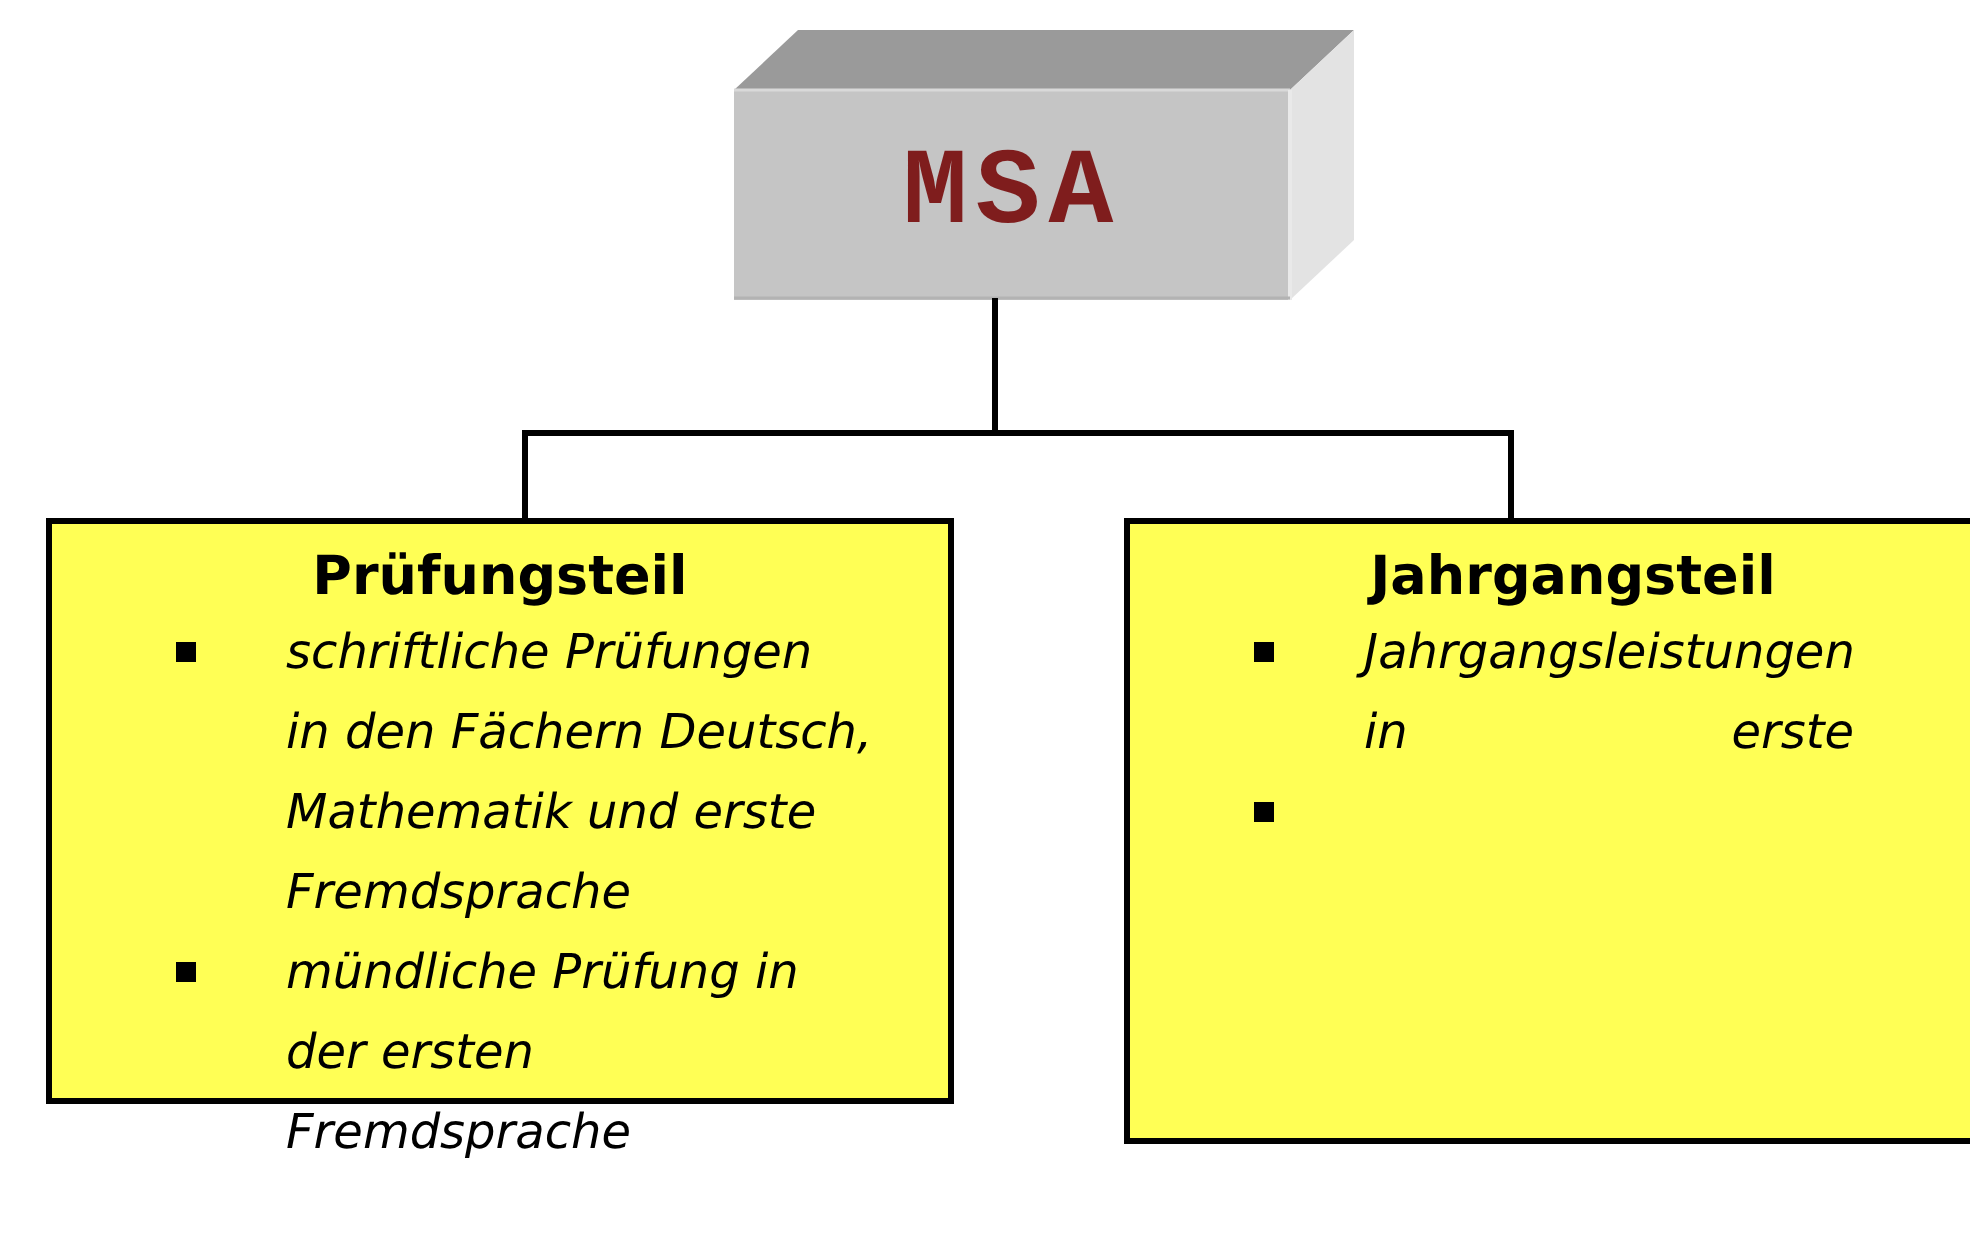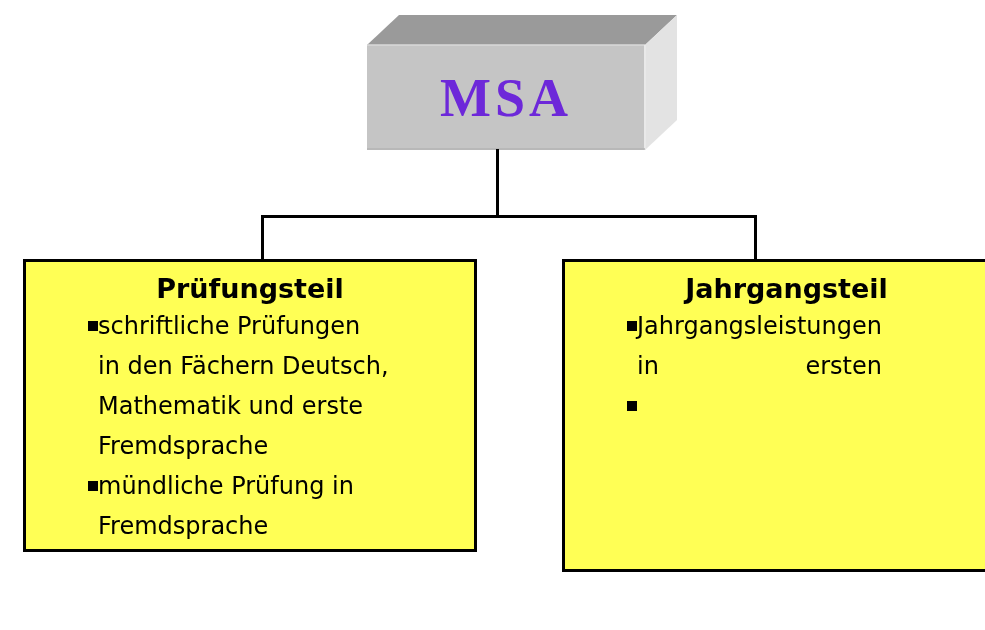--- a/index.html
+++ b/index.html
@@ -31,21 +31,21 @@
   .ybox.right { left:562px; top:259px; width:449px; height:313px; }
   .ybox-title {
     margin-top:10px;
     text-align:center;
     font-weight:bold;
     font-size:27px;
     line-height:34px;
     color:#000000;
   }
   .blist { list-style:none; margin:0; padding:0; }
-  .bullet-item { position:relative; padding-left:72px; }
+  .bullet-item { position:relative; padding-left:117px;font-style:italic; }
   .bullet-square {
     position:absolute; left:62px; top:15px;
     width:10px; height:10px; background:#000000;
   }
   .line-text {
     font-size:24px; line-height:40px; color:#000000;
     white-space:nowrap;
   }
   .line-text.justify {
     display:flex; justify-content:space-between; width:245px;
@@ -59,21 +59,21 @@
 
   <svg class="cube-svg" viewBox="0 0 310 135" aria-hidden="true">
     <polygon points="0,30 32,0 310,0 278,30" fill="#9a9a9a"></polygon>
     <polygon points="278,30 310,0 310,105 278,135" fill="#e3e3e3"></polygon>
     <rect x="0" y="30" width="278" height="105" fill="#c5c5c5"></rect>
     <line x1="0" y1="30" x2="278" y2="30" stroke="#d9d9d9" stroke-width="1.5"></line>
     <line x1="278" y1="30" x2="278" y2="135" stroke="#e9e9e9" stroke-width="2"></line>
     <line x1="0" y1="134" x2="278" y2="134" stroke="#b3b3b3" stroke-width="1.5"></line>
   </svg>
 
-  <div class="cube-label" style="color: #6d28d9;">MSA</div>
+  <div class="cube-label" style="color: #7f1d1d; font-family: Liberation Mono, monospace;">MSA</div>
 
   <div class="conn v-root"></div>
   <div class="conn h-bar"></div>
   <div class="conn v-left"></div>
   <div class="conn v-right"></div>
 
   <div class="ybox left" style="background: rgb(255, 255, 85);">
     <div class="ybox-title">Prüfungsteil</div>
     <ul class="blist">
         <li class="bullet-item">
@@ -82,36 +82,37 @@
             <div class="line-text">schriftliche Prüfungen</div>
             <div class="line-text">in den Fächern Deutsch,</div>
             <div class="line-text">Mathematik und erste</div>
             <div class="line-text">Fremdsprache</div>
           </div>
         </li>
         <li class="bullet-item">
           <span class="bullet-square"></span>
           <div>
             <div class="line-text">mündliche Prüfung in</div>
+            <div class="line-text">der ersten</div>
             <div class="line-text">Fremdsprache</div>
           </div>
         </li>
       </ul>
   </div>
 
   <div class="ybox right" style="background: rgb(255, 255, 85);">
     <div class="ybox-title">Jahrgangsteil</div>
     <ul class="blist">
         <li class="bullet-item">
           <span class="bullet-square"></span>
           <div>
             <div class="line-text">Jahrgangsleistungen</div>
             <div class="line-text justify">
               <span>in</span>
-              <span>ersten</span>
+              <span>erste</span>
             </div>
           </div>
         </li>
         <li class="bullet-item">
           <span class="bullet-square"></span>
         </li>
       </ul>
   </div>
 
 </div>

